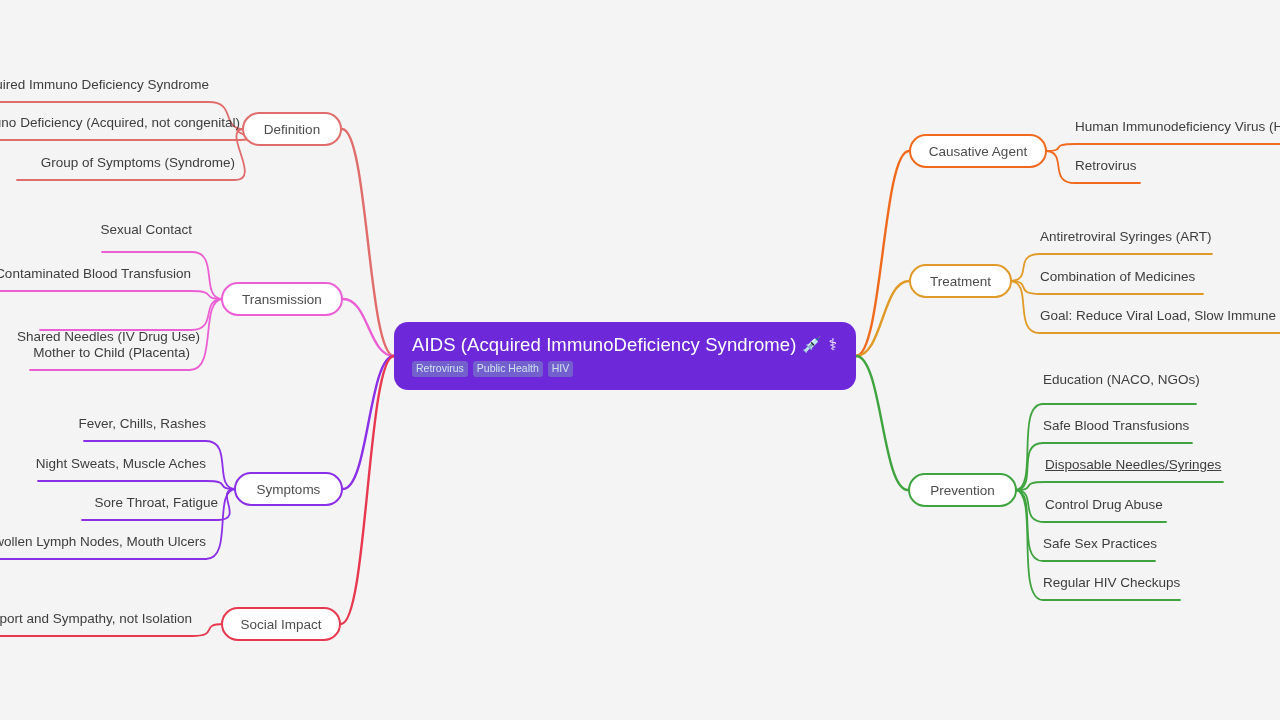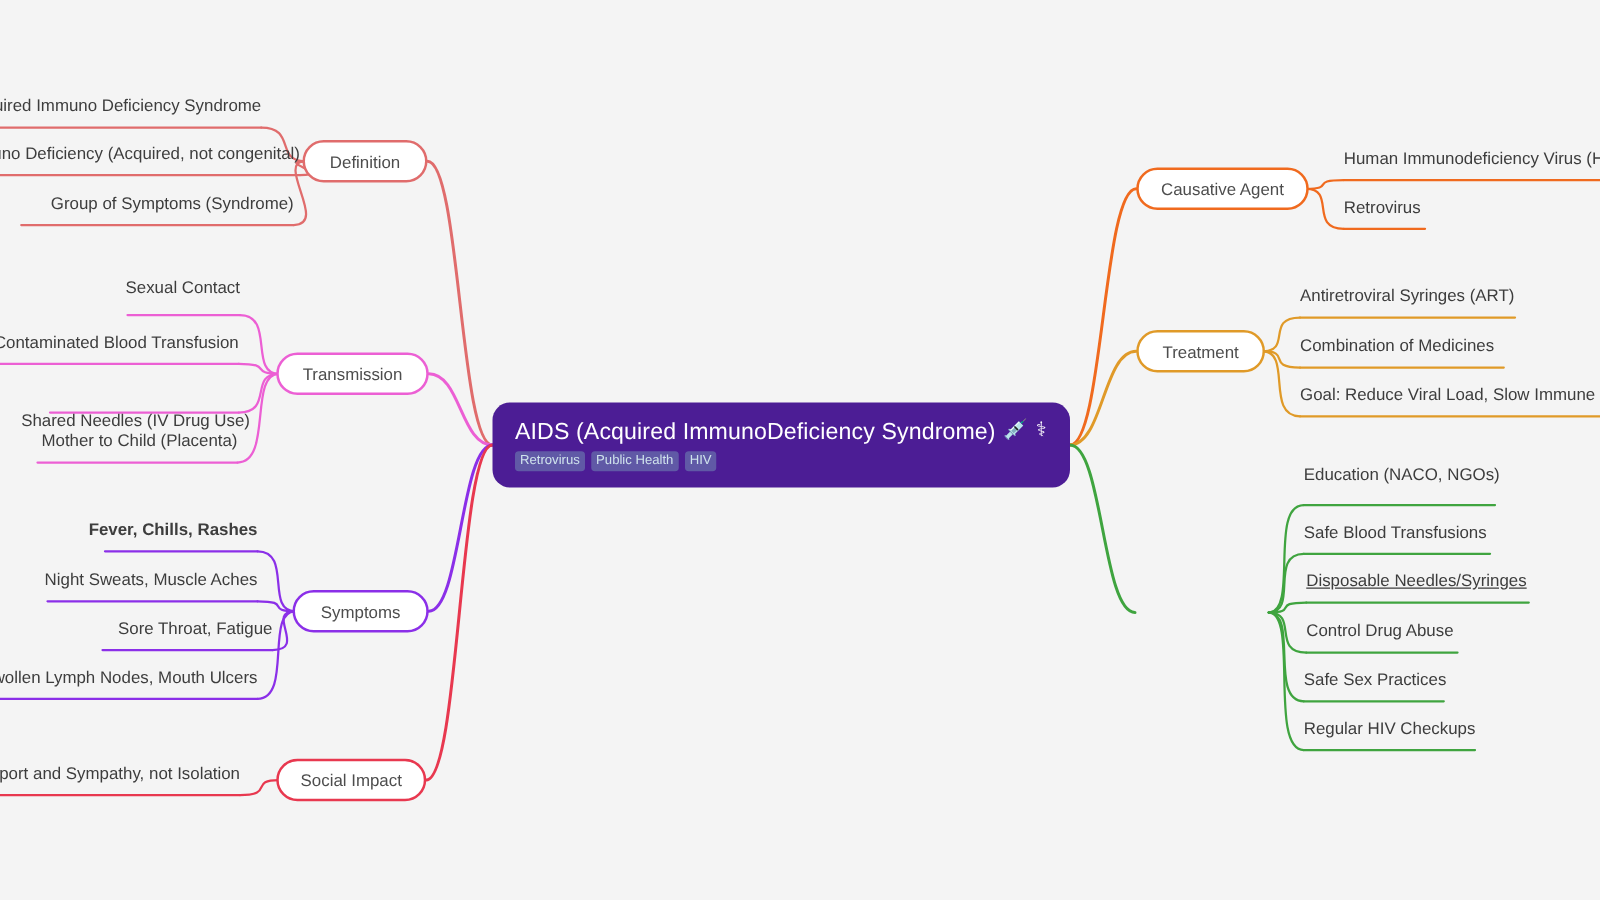--- a/index.html
+++ b/index.html
@@ -30,21 +30,21 @@
   }
 
   
   .root-node {
     position: absolute;
     left: 394px;
     top: 322px;
     width: 462px;
     height: 68px;
     box-sizing: border-box;
-    background: #4c1d95;
+    background: #6d28d9;
     border-radius: 14px;
     padding: 9px 18px 10px 18px;
     display: flex;
     flex-direction: column;
     justify-content: center;
     gap: 5px;
   }
   .root-title {
     color: #ffffff;
     font-size: 18.5px;
@@ -188,38 +188,41 @@
     <div class="branch-node" style="border-color: rgb(236, 95, 212); top: 282px; left: 221px; width: 122px;">
       <span>Transmission</span>
     </div>
     <div class="leaf leaf-left" style="top: 222px; right: 1088px;">Sexual Contact</div>
     <div class="leaf leaf-left" style="top: 266px; right: 1089px;">Contaminated Blood Transfusion</div>
     <div class="leaf leaf-left" style="top: 305px; right: 1080px; margin-top: 24px;">Shared Needles (IV Drug Use)</div>
     <div class="leaf leaf-left" style="top: 345px; right: 1090px;">Mother to Child (Placenta)</div>
     <div class="branch-node" style="border-color: rgb(139, 47, 232); top: 472px; left: 234px; width: 109px;">
       <span>Symptoms</span>
     </div>
-    <div class="leaf leaf-left" style="top: 416px; right: 1074px; font-weight: bold;">Fever, Chills, Rashes</div>
+    <div class="leaf leaf-left" style="top: 416px; right: 1074px;">Fever, Chills, Rashes</div>
     <div class="leaf leaf-left" style="top: 456px; right: 1074px;">Night Sweats, Muscle Aches</div>
     <div class="leaf leaf-left" style="top: 495px; right: 1062px;">Sore Throat, Fatigue</div>
     <div class="leaf leaf-left" style="top: 534px; right: 1074px;">Swollen Lymph Nodes, Mouth Ulcers</div>
     <div class="branch-node" style="border-color: rgb(232, 56, 79); top: 607px; left: 221px; width: 120px;">
       <span>Social Impact</span>
     </div>
     <div class="leaf leaf-left" style="top: 611px; right: 1088px;">Support and Sympathy, not Isolation</div>
     <div class="branch-node" style="border-color: rgb(240, 106, 30); top: 134px; left: 909px; width: 138px;">
       <span>Causative Agent</span>
     </div>
     <div class="leaf leaf-right" style="top: 119px; left: 1075px;">Human Immunodeficiency Virus (HIV)</div>
     <div class="leaf leaf-right" style="top: 158px; left: 1075px;">Retrovirus</div>
     <div class="branch-node" style="border-color: rgb(224, 154, 40); top: 264px; left: 909px; width: 103px;">
       <span>Treatment</span>
     </div>
     <div class="leaf leaf-right" style="top: 229px; left: 1040px;">Antiretroviral Syringes (ART)</div>
     <div class="leaf leaf-right" style="top: 269px; left: 1040px;">Combination of Medicines</div>
     <div class="leaf leaf-right" style="top: 308px; left: 1040px;">Goal: Reduce Viral Load, Slow Immune Suppression</div>
+    <div class="branch-node" style="border-color: rgb(63, 164, 63); top: 473px; left: 908px; width: 109px;">
+      <span>Prevention</span>
+    </div>
     <div class="leaf leaf-right" style="top: 372px; left: 1043px;">Education (NACO, NGOs)</div>
     <div class="leaf leaf-right" style="top: 418px; left: 1043px;">Safe Blood Transfusions</div>
     <div class="leaf leaf-right" style="top: 457px; left: 1045px; text-decoration: underline;">Disposable Needles/Syringes</div>
     <div class="leaf leaf-right" style="top: 497px; left: 1045px;">Control Drug Abuse</div>
     <div class="leaf leaf-right" style="top: 536px; left: 1043px;">Safe Sex Practices</div>
     <div class="leaf leaf-right" style="top: 575px; left: 1043px;">Regular HIV Checkups</div>
   </div>
 
 </body></html>

